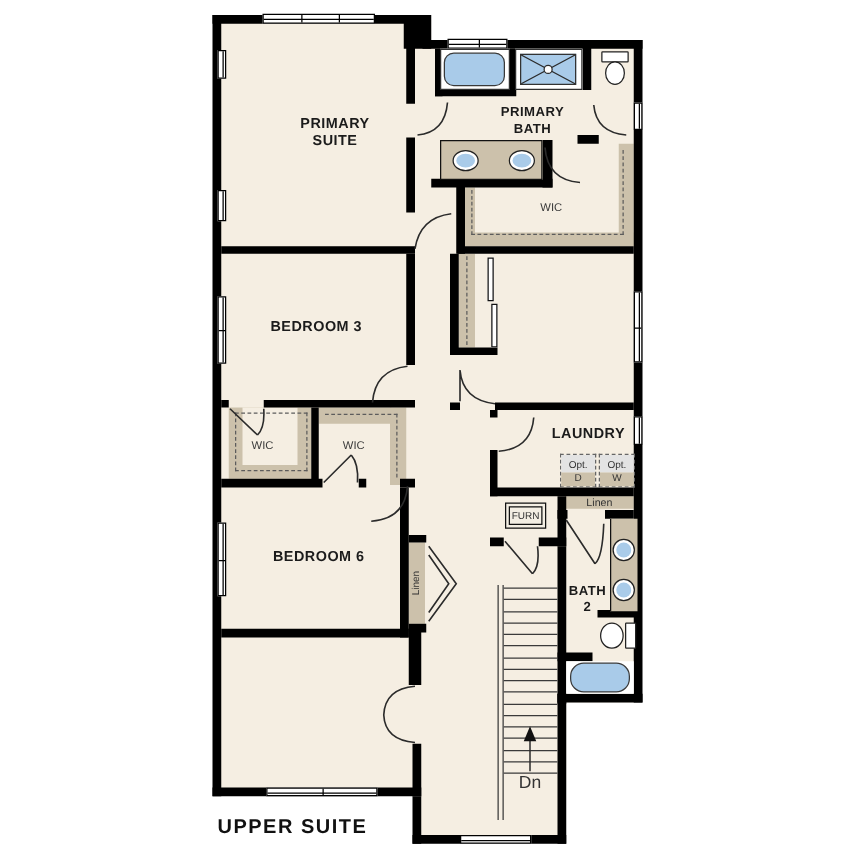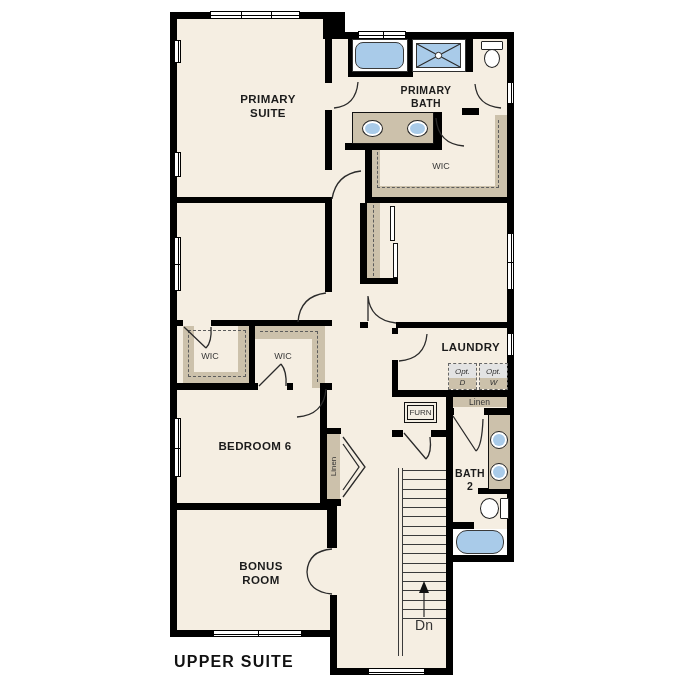--- a/index.html
+++ b/index.html
@@ -28,21 +28,21 @@
   .smalllabel{color:#3a3a3a;font-size:9px;line-height:10px;text-align:center;white-space:nowrap;}
   .tinylabel{color:#333;font-size:8px;line-height:9px;text-align:center;white-space:nowrap;}
   .title{color:#111;font-weight:bold;font-size:16px;letter-spacing:1.2px;white-space:nowrap;}
   .fixwhite{background:#fff;border:1.5px solid var(--line);box-sizing:border-box;}
   .tub{background:var(--fixture-blue);border:1.5px solid #3a3a3a;box-sizing:border-box;}
   .sink{background:#fff;border:1.6px solid #222;border-radius:50%;box-sizing:border-box;}
   .sink .bowl{position:absolute;left:2px;top:2px;right:2px;bottom:2px;
               background:var(--fixture-blue);border-radius:50%;}
   .toilet-tank{background:#fff;border:1.3px solid #222;box-sizing:border-box;border-radius:1px;}
   .toilet-bowl{background:#fff;border:1.3px solid #222;box-sizing:border-box;border-radius:50%;}
-  .optbox{box-sizing:border-box;border:1.2px dashed #666;font-style:italic;}
+  .optbox{box-sizing:border-box;border:1.2px dashed #666;}
   .optbox .top{position:absolute;left:0;right:0;top:0;height:55%;background:var(--optional-gray);}
   .optbox .bot{position:absolute;left:0;right:0;bottom:0;height:45%;background:var(--shelf-tan);}
   .furn-outer{background:#f3eee3;border:1.6px solid #111;box-sizing:border-box;}
   .furn-inner{position:absolute;left:2px;top:2px;right:2px;bottom:2px;border:1px solid #111;
               display:flex;align-items:center;justify-content:center;}
   .closet-panel{background:#fff;border:1px solid #111;box-sizing:border-box;}
   .stair-line{background:#3a3a3a;}
   svg.overlay{position:absolute;left:0;top:0;pointer-events:none;}
   .vtext{transform:rotate(-90deg);transform-origin:center center;}
 </style>
@@ -256,24 +256,24 @@
       <path d="M 417,44 L 460,67 M 460,44 L 417,67" stroke-width="1.1"></path>
       <circle cx="438.5" cy="55.5" r="3.2" fill="#fff" stroke-width="1"></circle>
       <path d="M 424,617 L 424,592" stroke-width="1.2"></path>
     </g>
     <polygon points="424,581 419,593 429,593" fill="#111"></polygon>
   </svg>
 
   <div class="abs roomlabel" style="left:198px;top:93px;width:140px;"><span>PRIMARY</span><br><span>SUITE</span></div>
   <div class="abs roomlabel" style="left:366px;top:84px;width:120px;font-size:10.5px;line-height:12.5px;"><span>PRIMARY</span><br><span>BATH</span></div>
   <div class="abs smalllabel" style="left:411px;top:161px;width:60px;">WIC</div>
+  <div class="abs roomlabel" style="left:173px;top:256px;width:160px;">BEDROOM 3</div>
   <div class="abs smalllabel" style="left:180px;top:351px;width:60px;">WIC</div>
   <div class="abs smalllabel" style="left:253px;top:351px;width:60px;">WIC</div>
   <div class="abs roomlabel" style="left:380px;top:341px;width:120px;text-align:right;">LAUNDRY</div>
   <div class="abs roomlabel" style="left:175px;top:440px;width:160px;">BEDROOM 6</div>
-  <div class="abs roomlabel" style="left:201px;top:560px;width:120px;"><span>BONUS</span><br><span>ROOM</span></div>
   <div class="abs roomlabel" style="left:440px;top:467px;width:60px;font-size:10.5px;line-height:12.5px;"><span>BATH</span><br><span>2</span></div>
   <div class="abs tinylabel vtext" style="left:308px;top:462px;width:50px;">Linen</div>
   <div class="abs tinylabel" style="left:452px;top:398px;width:55px;font-size:8.5px;">Linen</div>
   <div class="abs tinylabel" style="left:404px;top:621px;width:40px;font-size:14px;">Dn</div>
   <div class="abs title" style="left:174px;top:653px;">UPPER SUITE</div>
 
 </div>
 
 </body></html>

